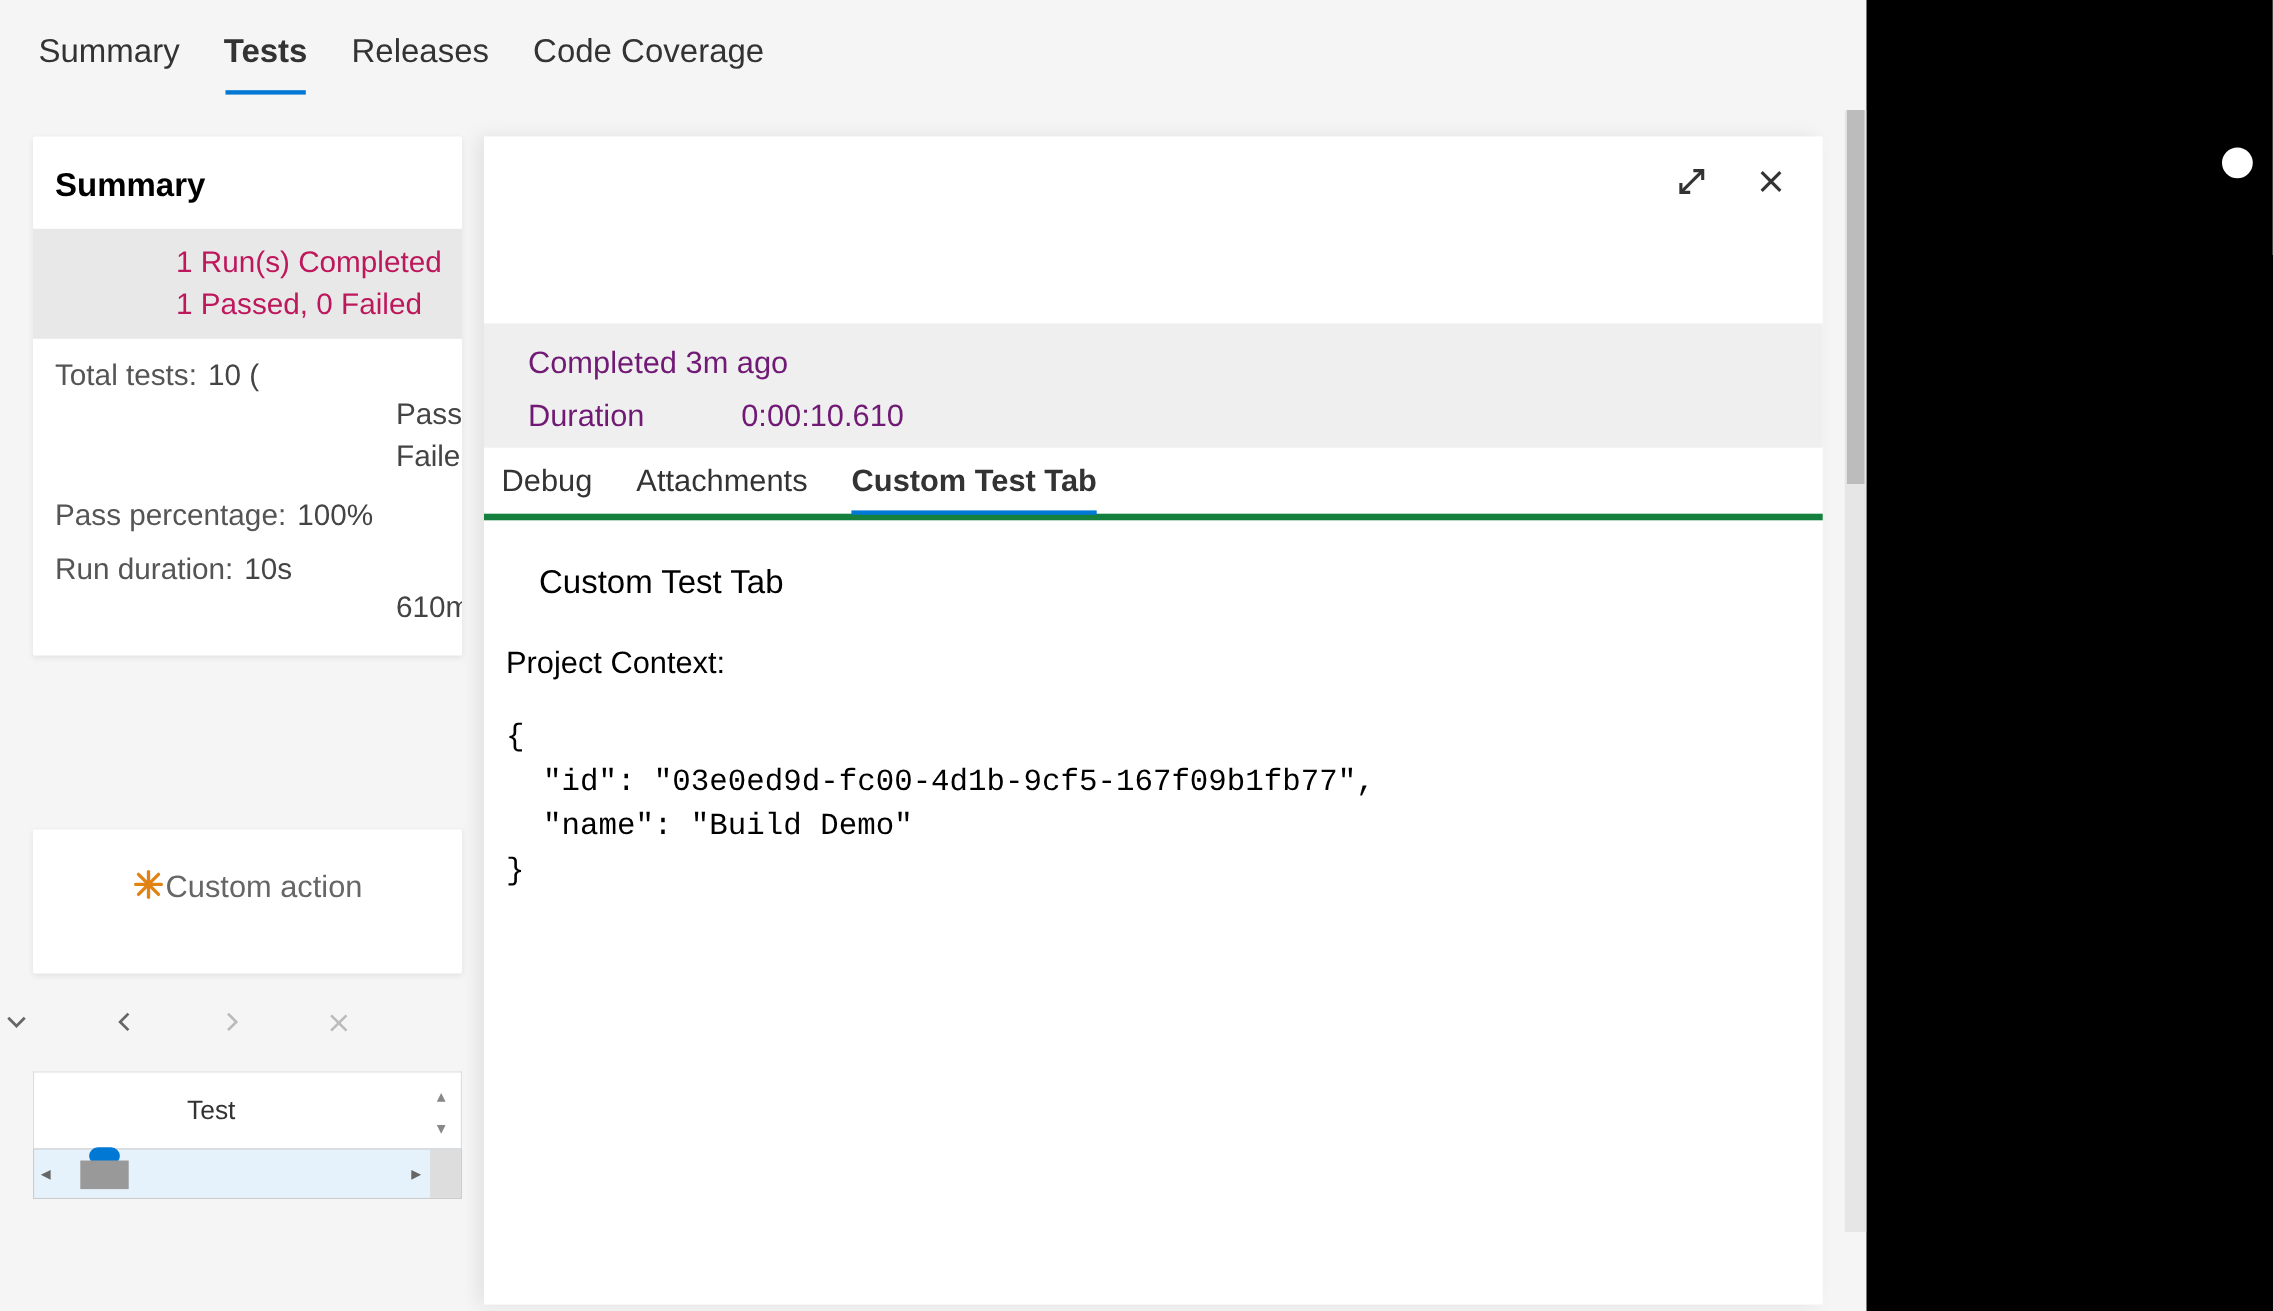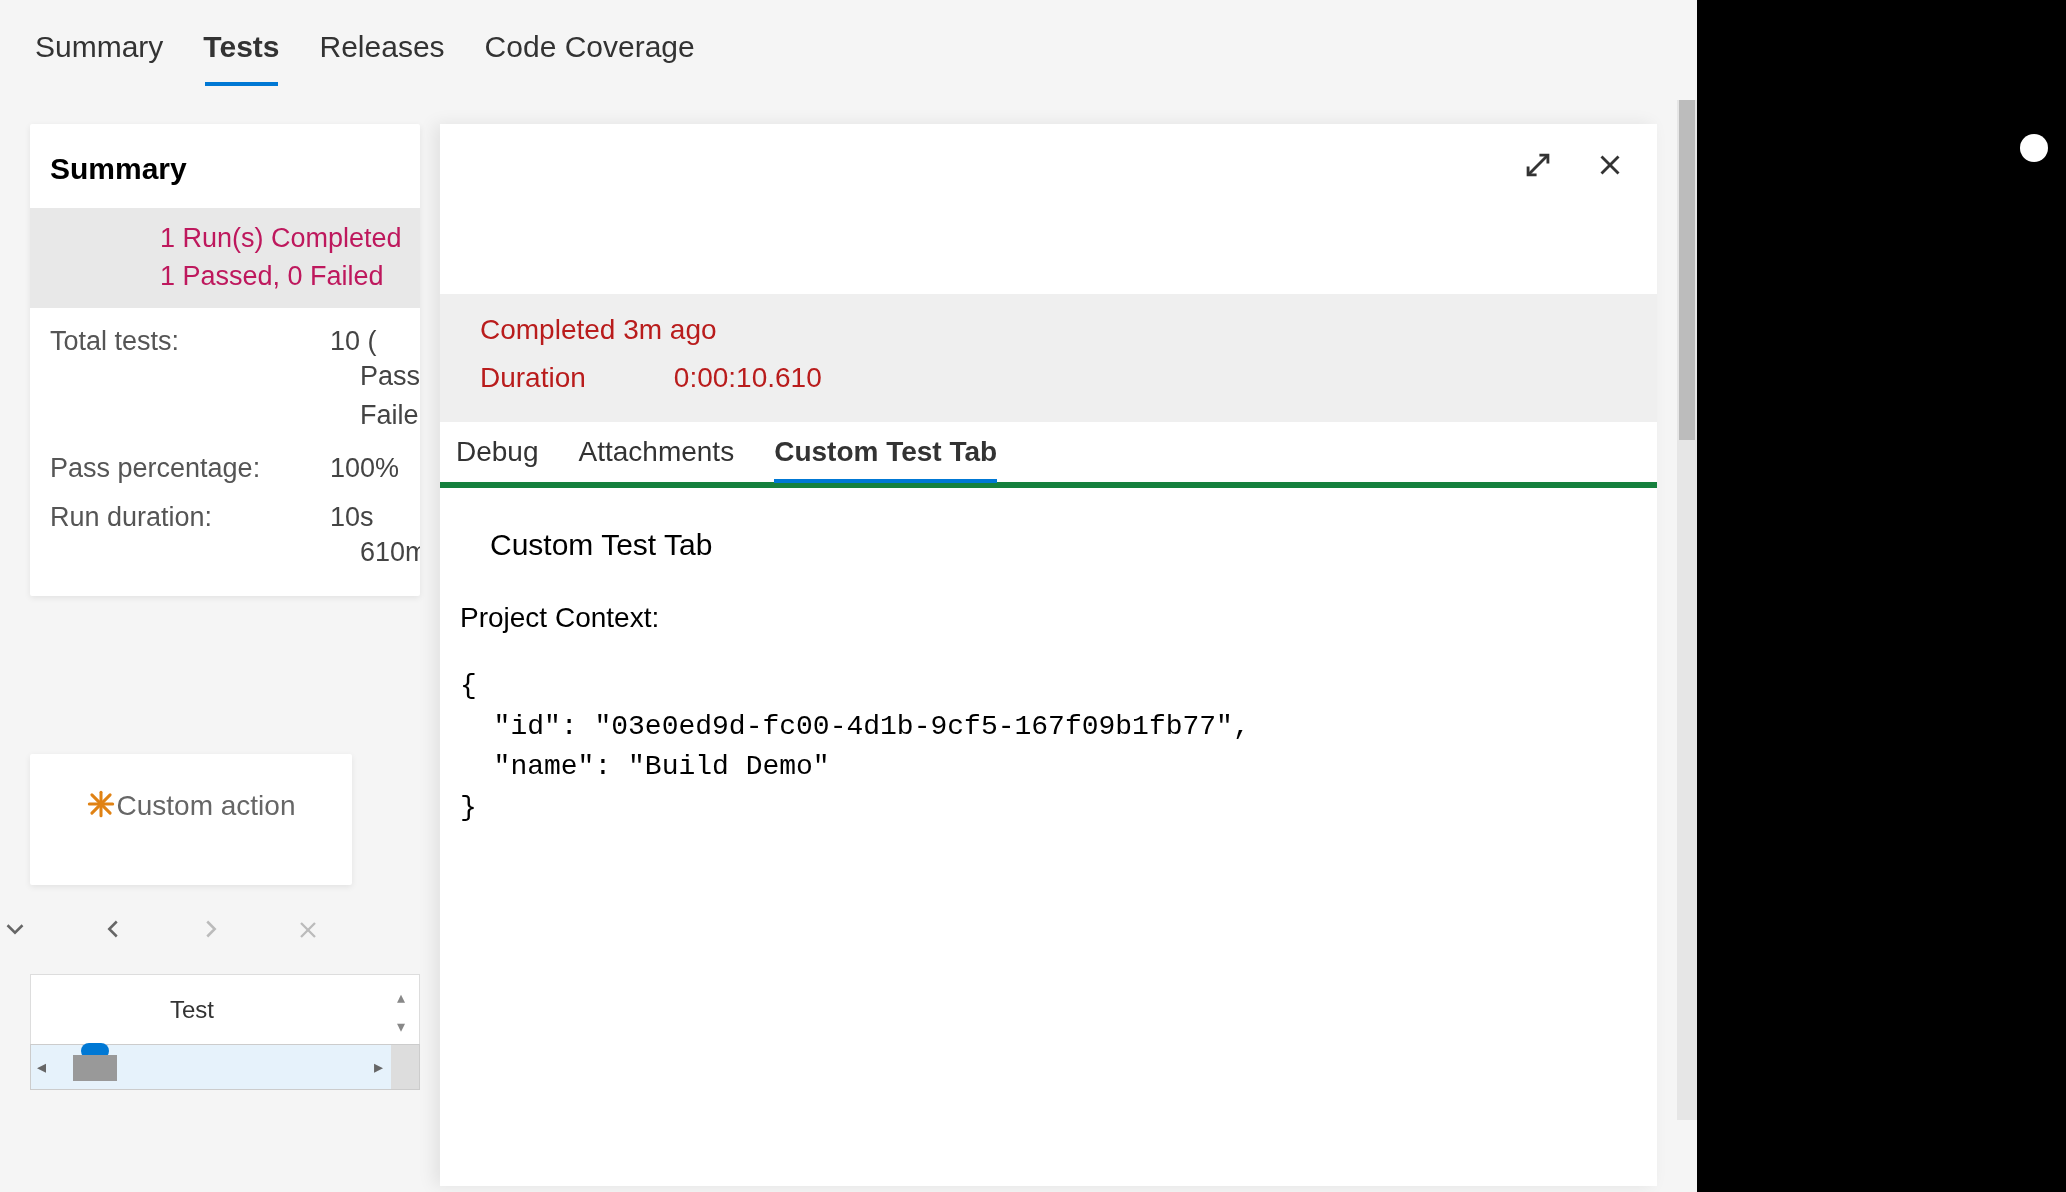--- a/index.html
+++ b/index.html
@@ -82,36 +82,36 @@
     white-space: nowrap;
     overflow: hidden;
   }
   .stats {
     padding: 18px 20px 24px 20px;
     font-size: 27px;
     color: #444;
   }
   .stat-row {
     display: flex;
-    justify-content: space-between;
+    justify-content: flex-start;
     gap: 10px;
     white-space: nowrap;
     overflow: hidden;
   }
   .stat-row .label { color: #555; }
   .stat-row .value { text-align: left; min-width: 70px; }
   .stat-sub { padding-left: 310px; line-height: 1.45; }
   .stat-group { margin-bottom: 18px; }
 
   
   .action-card {
     position: absolute;
     left: 30px;
     top: 630px;
-    width: 322px;
+    width: 390px;
     background: #fff;
     box-shadow: 0 2px 6px rgba(0,0,0,0.08);
     border-radius: 2px;
     text-align: center;
     padding: 36px 0 60px 0;
     font-size: 28px;
     color: #666;
   }
   .asterisk-icon {
     display: inline-block;
@@ -222,23 +222,23 @@
     right: 30px;
     display: flex;
     gap: 38px;
   }
   .detail-topbar .icon-btn { cursor: pointer; color: #333; }
   .detail-topbar svg { width: 34px; height: 34px; stroke: currentColor; }
 
   .detail-header {
     margin-top: 170px;
     background: #efefef;
-    padding: 20px 40px 28px 40px;
+    padding: 20px 40px 13px 40px;
     font-size: 28px;
-    color: #b91c1c;
+    color: #701a75;
   }
   .detail-header .completed { margin-bottom: 16px; }
   .detail-header .duration-row { display: flex; gap: 88px; }
 
   .detail-tabs {
     display: flex;
     gap: 40px;
     padding: 14px 40px 0 16px;
     font-size: 28px;
     color: #333;

